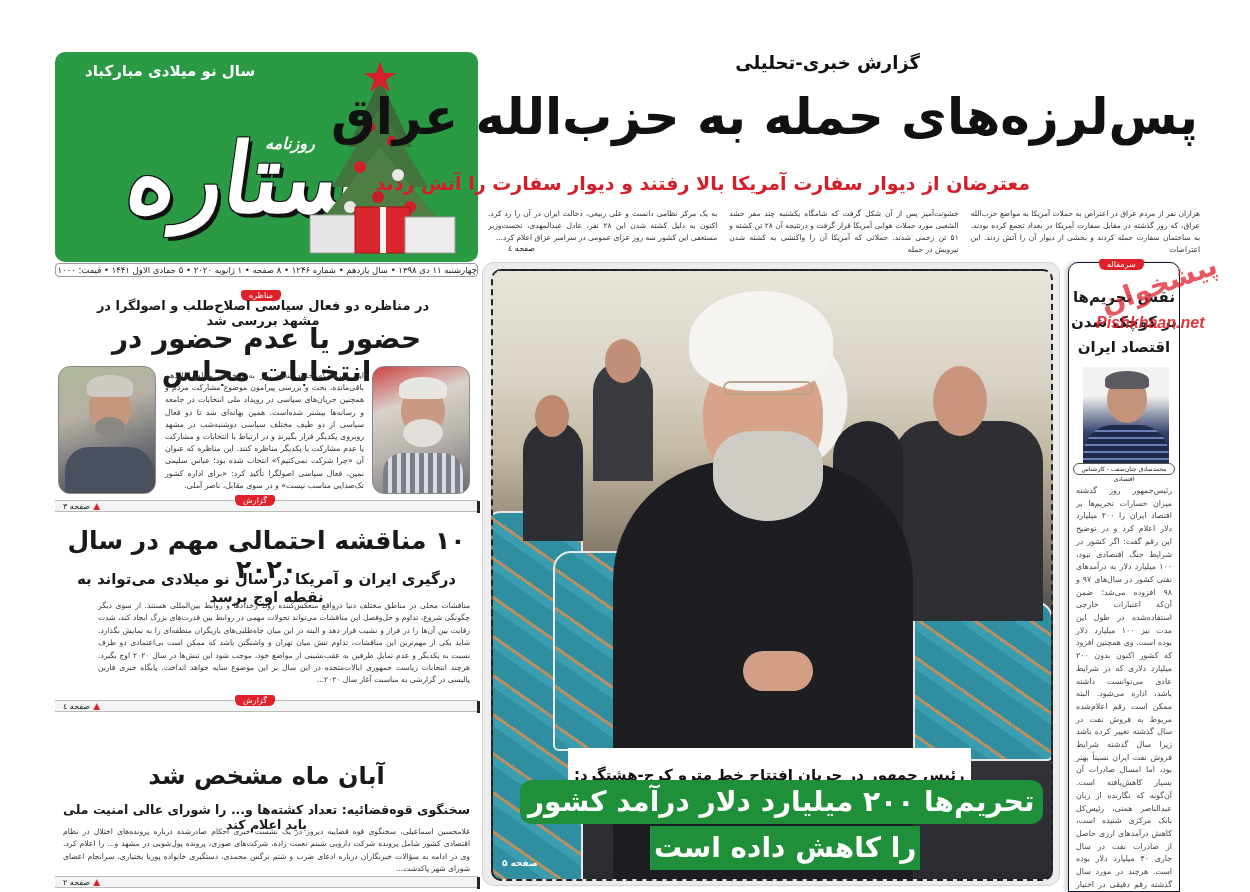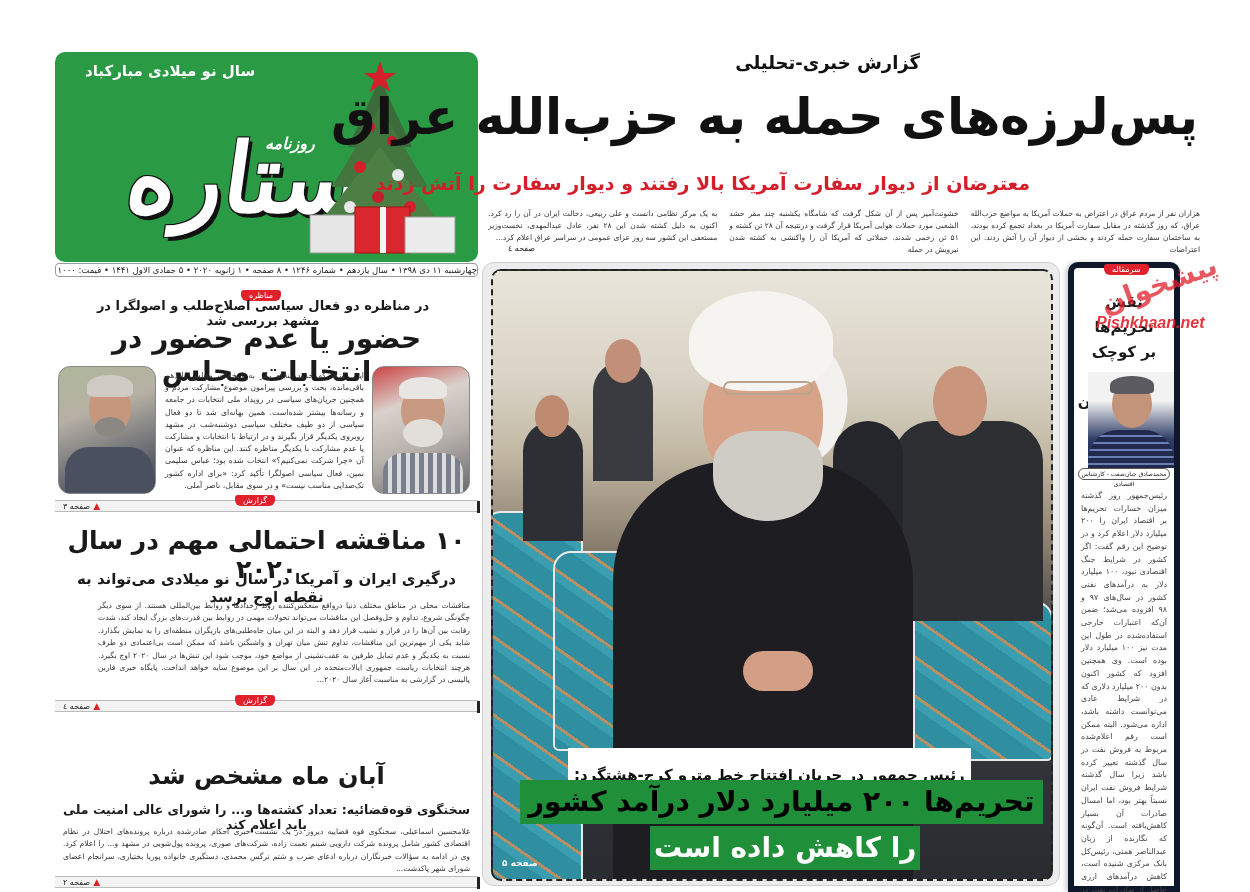--- a/index.html
+++ b/index.html
@@ -110,33 +110,33 @@
     .robe { position: absolute; background: #1e1d22; border-radius: 120px 120px 0 0; }
     .turban { position: absolute; background: #f6f4f1; border-radius: 50% 50% 40% 40%; }
     .head { position: absolute; background: #d7a48a; border-radius: 45% 45% 50% 50%; }
     .beard { position: absolute; background: #cfcbc5; border-radius: 40% 40% 55% 55%; }
     .person { position: absolute; border-radius: 40px 40px 0 0; }
     .caption-small {
       position: absolute; left: 568px; top: 748px; background: #fff; color: #111; font-weight: bold;
       font-size: 15px; padding: 18px 6px; white-space: nowrap; direction: rtl;
     }
     .caption-big1 {
-      position: absolute; left: 520px; top: 780px; background: #1f8f3a; color: #000000; font-weight: bold;
-      font-size: 28px; padding: 0 8px; white-space: nowrap; line-height: 44px;
+      position: absolute; left: 520px; top: 780px; background: #1f8f3a; color: #ffffff; font-weight: bold;
+      font-size: 28px; padding: 0 8px; white-space: nowrap; line-height: 44px; border-radius: 12px;
     }
     .caption-big2 {
       position: absolute; left: 650px; top: 826px; background: #1f8f3a; color: #fff; font-weight: bold;
       font-size: 28px; padding: 0 4px; white-space: nowrap; line-height: 44px;
     }
     .photo-page { position: absolute; left: 502px; top: 858px; color: #fff; font-size: 9px; font-weight: bold; }
 
     
     .rightcol {
       position: absolute; left: 1068px; top: 262px; width: 112px; height: 630px;
-      border: 6px solid #0f172a; border-radius: 10px 10px 0 0; background: #fff;
+      border: 1px solid #0f172a; border-radius: 10px 10px 0 0; background: #fff;
       box-shadow: -3px 0 4px #d5d5d5;
     }
     .ed-title { position: absolute; left: 0; right: 0; top: 22px; text-align: center; font-size: 15px; font-weight: bold; line-height: 25px; }
     .ed-photo { position: absolute; left: 14px; top: 104px; width: 86px; height: 96px;
       background: linear-gradient(180deg, #f2f2f2 0%, #f2f2f2 30%, #2f3d66 70%, #1d2646 100%); }
     .ed-caption {
       position: absolute; left: 4px; right: 4px; top: 200px; height: 12px; border: 1px solid #555; border-radius: 6px;
       font-size: 6px; text-align: center; line-height: 10px; background: #fff;
     }
     .ed-body { position: absolute; left: 7px; right: 7px; top: 222px; font-size: 7.9px; line-height: 12.7px; color: #444; text-align: justify; }

